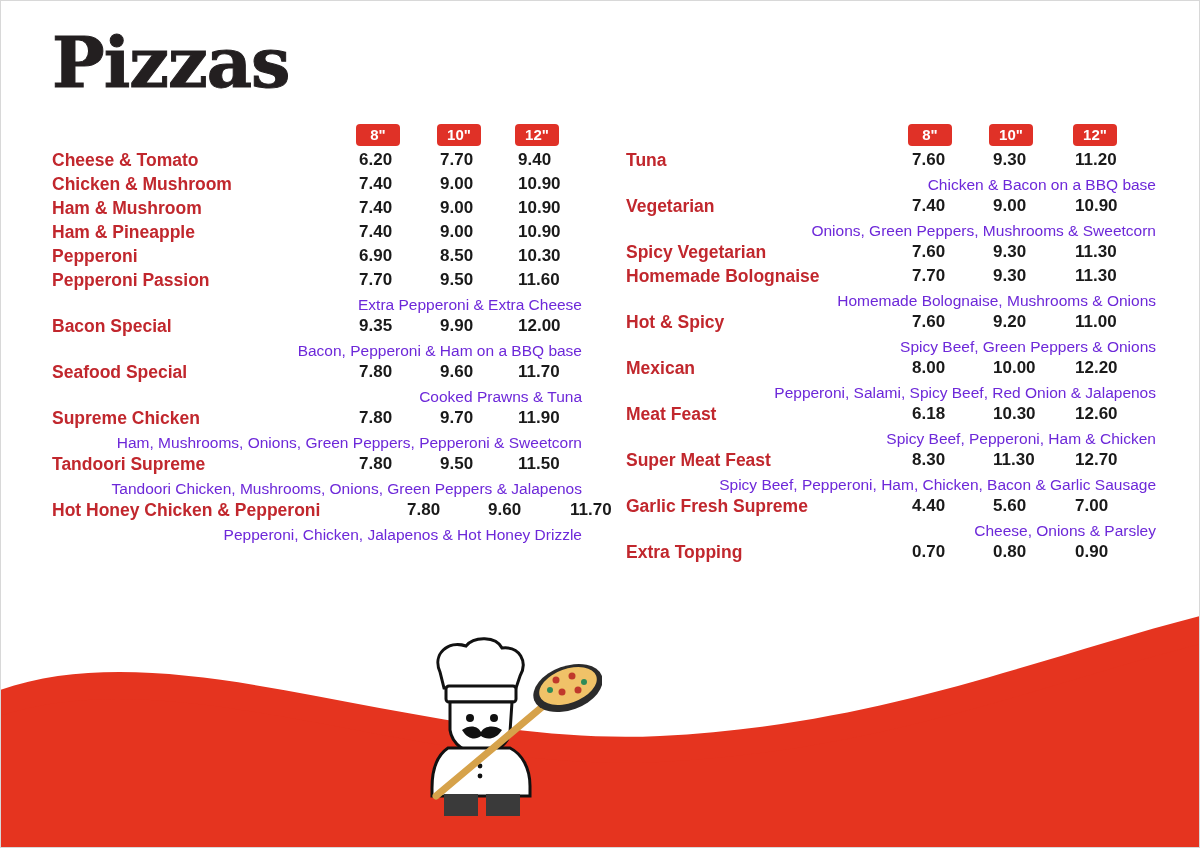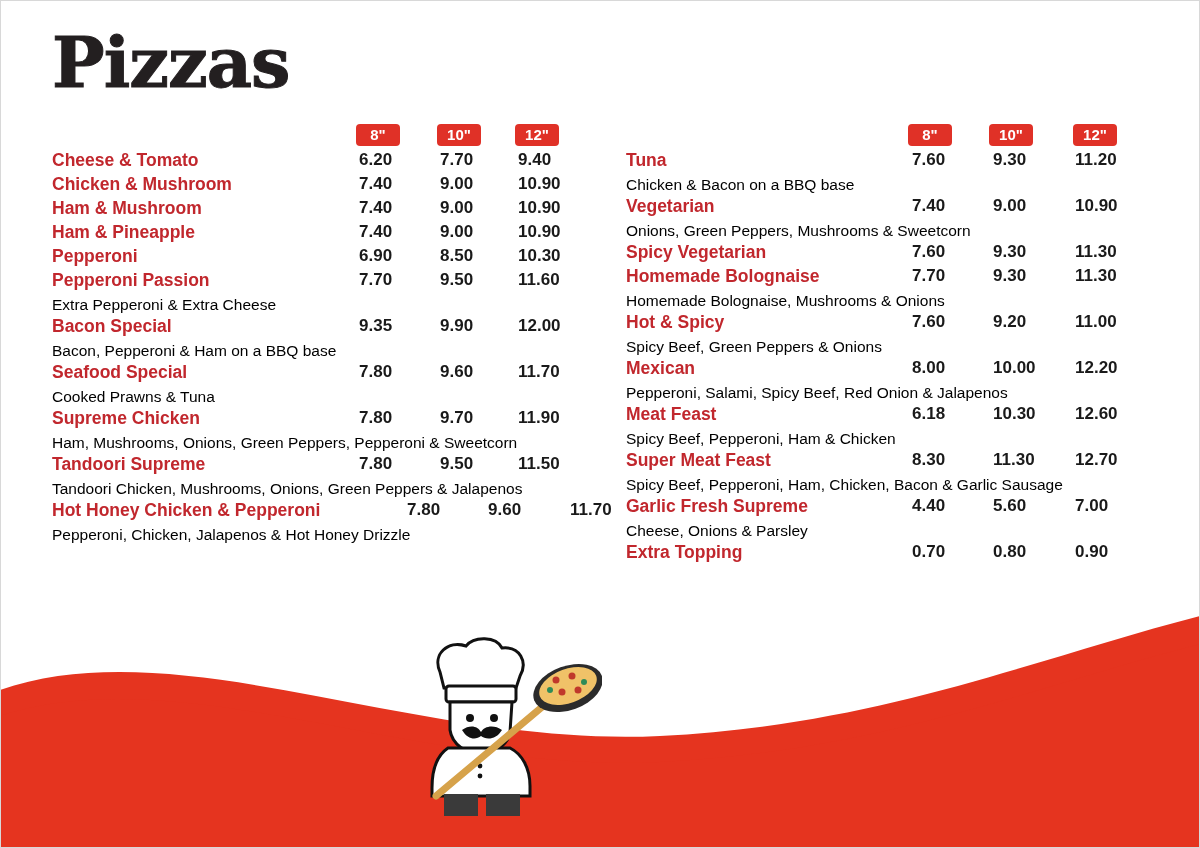--- a/index.html
+++ b/index.html
@@ -88,25 +88,26 @@
     position: absolute;
     top: 0;
     font-size: 17px;
     font-weight: bold;
     color: #1a1a1a;
     font-family: "Liberation Sans", sans-serif;
     text-align: left;
   }
   .desc {
     font-size: 15.5px;
-    color: #000000;
+    color: #6d28d9;
     line-height: 21px;
     margin: 0 0 1px 0;
     font-family: "Liberation Sans", sans-serif;
     max-width: 530px;
+    text-align: right;
   }
 
   
   .col-left .p0 { left: 307px; }
   .col-left .p1 { left: 388px; }
   .col-left .p2 { left: 466px; }
   
   .col-right .p0 { left: 286px; }
   .col-right .p1 { left: 367px; }
   .col-right .p2 { left: 449px; }

